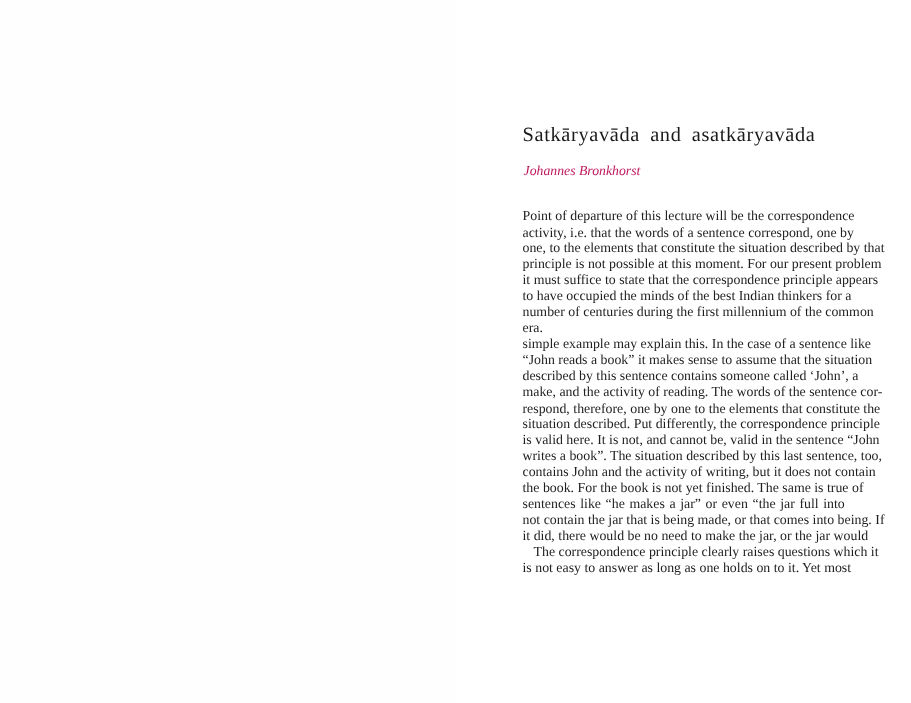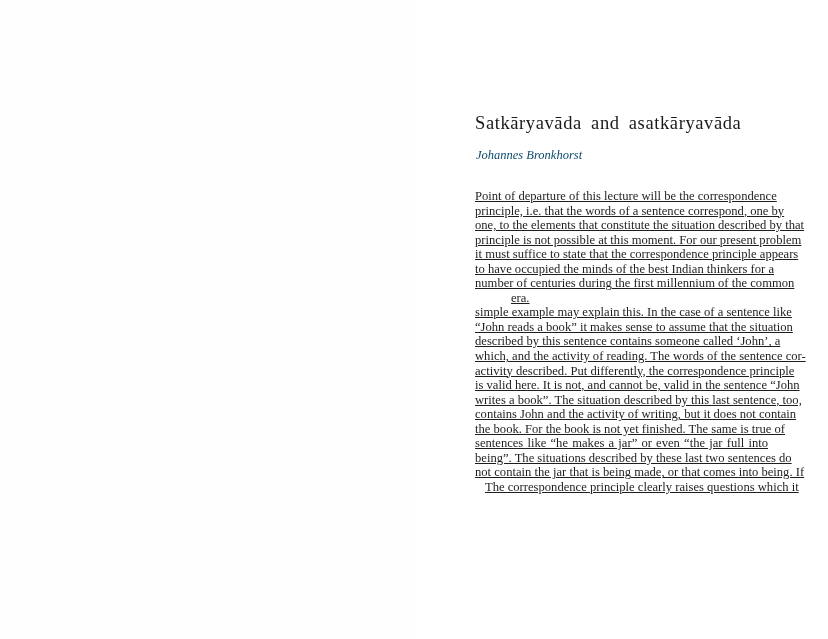--- a/index.html
+++ b/index.html
@@ -7,61 +7,63 @@
   .spread { position: absolute; left: 0; top: 0; width: 808px; height: 639px; background: #fefefe; }
   .left-page { position: absolute; left: 0; top: 0; width: 414px; height: 639px; background: #fefefe; }
   .right-page { position: absolute; left: 414px; top: 0; width: 414px; height: 639px; background: #ffffff; }
   .title {
     position: absolute; left: 475px; top: 113px;
     font-family: "Liberation Serif", serif; font-size: 18.5px; color: #1a1a1a;
     letter-spacing: 0.6px; word-spacing: 4px; white-space: nowrap;
   }
   .author {
     position: absolute; left: 476px; top: 148px;
-    font-family: "Liberation Serif", serif; font-style: italic; font-size: 12.5px; color: #0c4a6e;
+    font-family: "Liberation Serif", serif; font-style: italic; font-size: 12.5px; color: #be185d;
     white-space: nowrap;
     text-align: right;
   }
   .body-text {
     position: absolute; left: 475px; top: 189px; width: 293px;
-    font-family: "Liberation Serif", serif; font-size: 12.6px; line-height: 14.55px; color: #1e1e1e; text-decoration: underline;
+    font-family: "Liberation Serif", serif; font-size: 12.6px; line-height: 14.55px; color: #1e1e1e;
   }
   .line { display: block; height: 14.55px; white-space: nowrap; text-align: justify; text-align-last: justify; }
-  .line.last { text-align-last: left; margin-left: 36px; }
+  .line.last { text-align-last: left; }
   .line.indent { padding-left: 10px; }
 </style>
 </head>
 <body>
 
 <div class="spread">
   <div class="left-page"></div>
   <div class="right-page"></div>
 
   <div class="title">Satkāryavāda and asatkāryavāda</div>
   <div class="author">Johannes Bronkhorst</div>
 
   <div class="body-text">
 
     <span class="line">Point of departure of this lecture will be the correspondence</span>
-    <span class="line">principle, i.e. that the words of a sentence correspond, one by</span>
+    <span class="line">activity, i.e. that the words of a sentence correspond, one by</span>
     <span class="line">one, to the elements that constitute the situation described by that</span>
     <span class="line">principle is not possible at this moment. For our present problem</span>
     <span class="line">it must suffice to state  that the correspondence principle appears</span>
     <span class="line">to have occupied the minds of the best Indian thinkers for a</span>
     <span class="line">number of centuries during the first millennium of the common</span>
     <span class="line last">era.</span>
 
     <span class="line">simple example may explain this. In the case of a sentence like</span>
     <span class="line">“John reads a book” it makes sense to assume that the situation</span>
     <span class="line">described by this sentence contains someone called ‘John’, a</span>
-    <span class="line">which, and the activity of reading. The words of the sentence cor-</span>
-    <span class="line">activity described. Put differently, the correspondence principle</span>
+    <span class="line">make, and the activity of reading. The words of the sentence cor-</span>
+    <span class="line">respond, therefore, one by one to the elements that constitute the</span>
+    <span class="line">situation described. Put differently, the correspondence principle</span>
     <span class="line">is valid here. It is not, and cannot be, valid in the sentence “John</span>
     <span class="line">writes a book”. The situation described by this last sentence, too,</span>
     <span class="line">contains John and the activity of writing, but it does not contain</span>
     <span class="line">the book. For the book is not yet finished. The same is true of</span>
     <span class="line">sentences like “he makes a jar” or even “the jar full into</span>
-    <span class="line">being”. The situations described by these last two sentences do</span>
     <span class="line">not contain the jar that is being made, or that comes into being. If</span>
+    <span class="line">it did, there would be no need to make the jar, or the jar would</span>
 
     <span class="line indent">The correspondence principle clearly raises questions which it</span>
+    <span class="line">is not easy to answer as long as one holds on to it. Yet most</span>
   </div>
 </div>
 
 </body></html>

